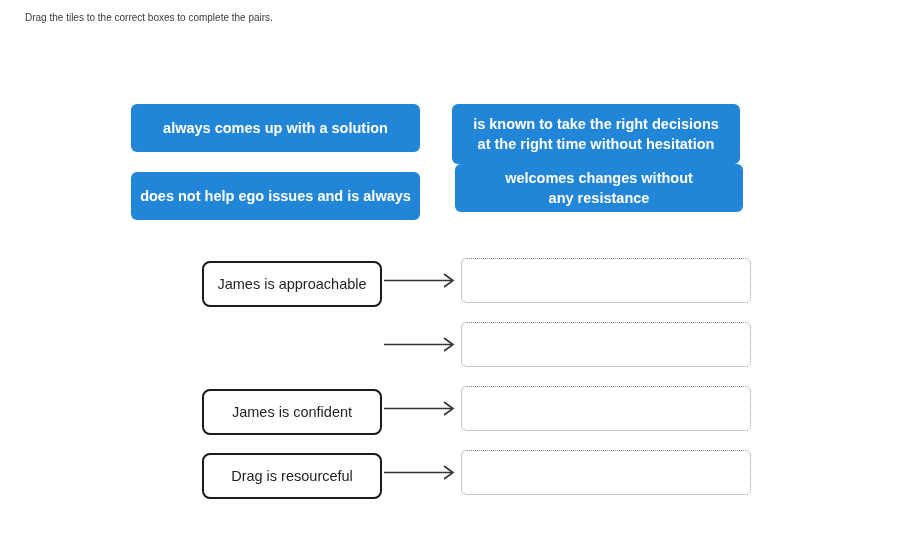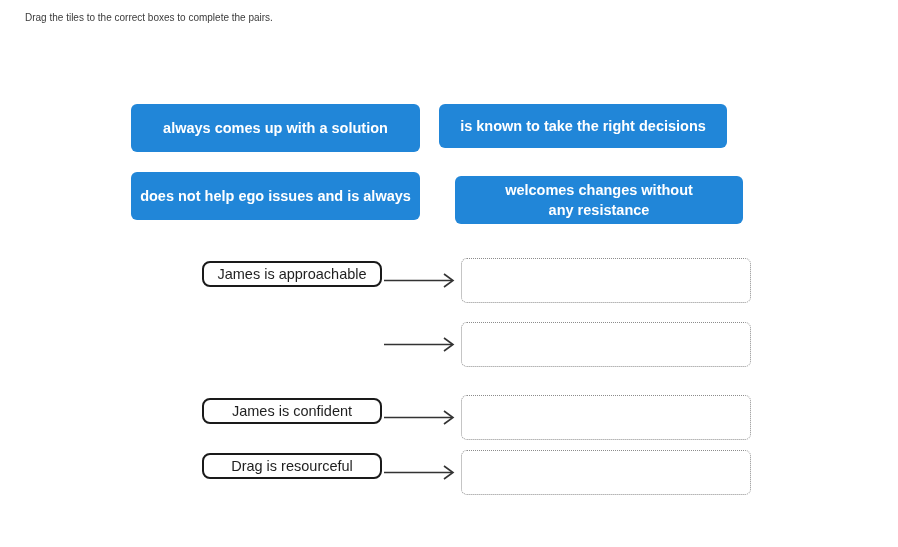--- a/index.html
+++ b/index.html
@@ -36,42 +36,42 @@
     line-height: 20px;
     display: flex;
     flex-direction: column;
     align-items: center;
     justify-content: center;
     text-align: left;
     cursor: move;
   }
   .tile span { display: block; }
   .tile.t0 { left: 131px; top: 104px; width: 289px; height: 48px; }
-  .tile.t1 { left: 439px; top: 104px; width: 288px; height: 44px; }
+  .tile.t1 { left: 452px; top: 104px; width: 288px; height: 60px; }
   .tile.t2 { left: 131px; top: 172px; width: 289px; height: 48px; }
-  .tile.t3 { left: 455px; top: 176px; width: 288px; height: 48px; }
+  .tile.t3 { left: 455px; top: 164px; width: 288px; height: 48px; }
 
   
   .pair-row {
     position: absolute;
     left: 202px;
     width: 549px;
     height: 45px;
   }
   .pair-row.r0 { top: 258px; }
   .pair-row.r1 { top: 322px; }
-  .pair-row.r2 { top: 395px; }
+  .pair-row.r2 { top: 386px; }
   .pair-row.r3 { top: 450px; }
 
   .label-box {
     position: absolute;
     left: 0;
     top: 3px;
     width: 180px;
-    height: 26px;
+    height: 46px;
     border: 2px solid #1a1a1a;
     border-radius: 8px;
     background: #ffffff;
     display: flex;
     align-items: center;
     justify-content: center;
     font-size: 14.5px;
     color: #1f1f1f;
     text-align: center;
   }
@@ -98,20 +98,21 @@
 
 <div class="stage">
 
   <p class="instr primary">Drag the tiles to the correct boxes to complete the pairs.</p>
 
   <div class="tile t0">
     <span>always comes up with a solution</span>
   </div>
   <div class="tile t1">
     <span>is known to take the right decisions</span>
+    <span>at the right time without hesitation</span>
   </div>
   <div class="tile t2">
     <span>does not help ego issues and is always</span>
   </div>
   <div class="tile t3">
     <span>welcomes changes without</span>
     <span>any resistance</span>
   </div>
 
   <div class="pair-row r0">

